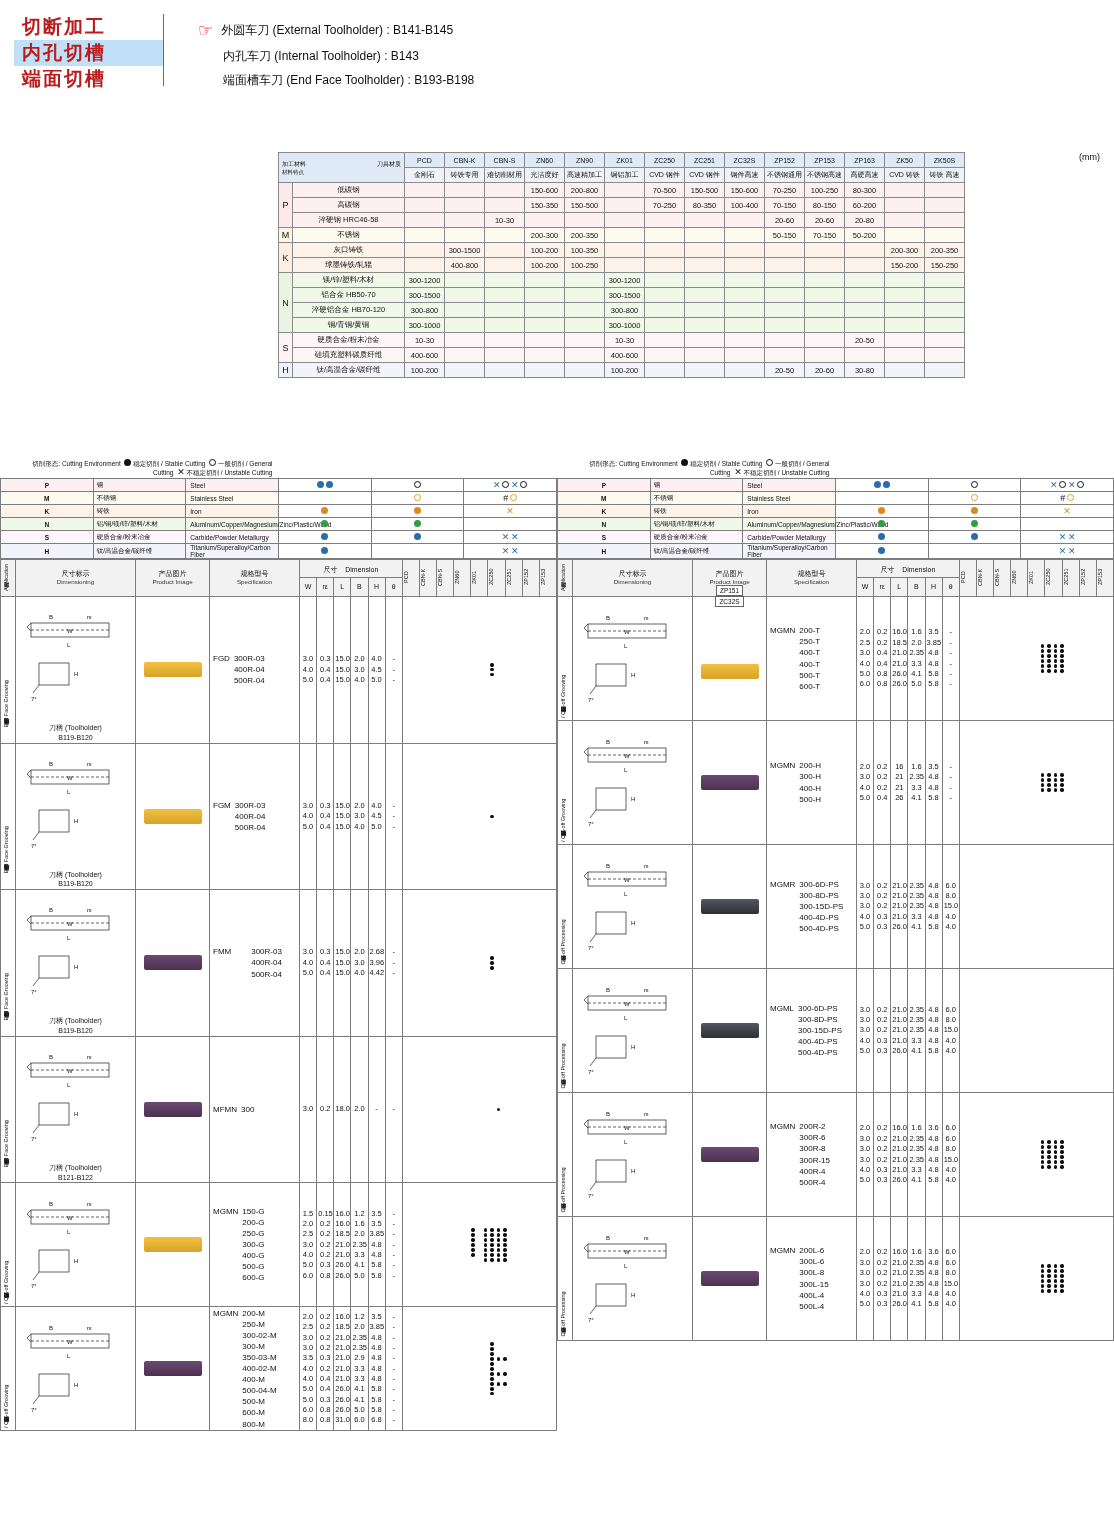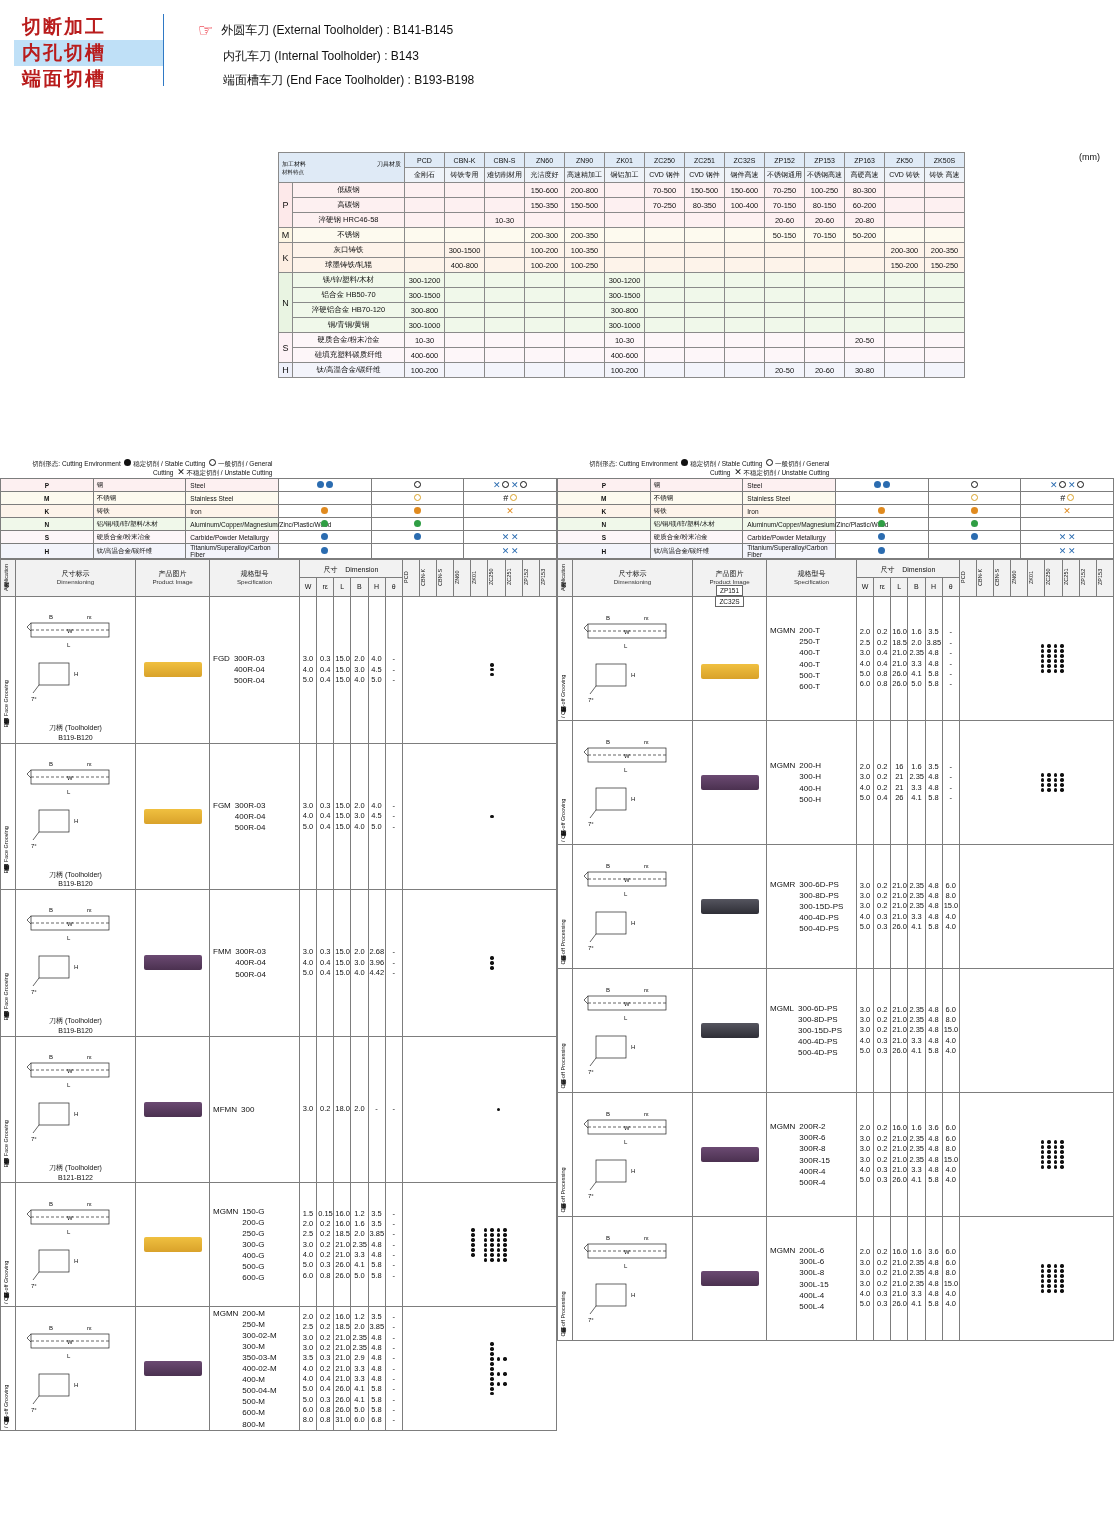--- a/index.html
+++ b/index.html
@@ -765,21 +765,21 @@
                   <text x="57" y="79" font-size="6" fill="#111">H</text>
                   <text x="14" y="104" font-size="6" fill="#111">7°</text>
                 </svg><div class="toolholder">刀柄 (Toolholder)<br>B119-B120</div></td>
               <td class="c-img">
                 <div class="insert-img">
                   <div class="chip purple"></div>
                 </div>
               </td>
               <td class="c-spec spec-cell">
                 <div style="display:flex;">
-                  <div style="margin-right:4px;">FMM</div>
+                  <div style="margin-right:20px;">FMM</div>
                   <div>
                     <div>300R-03</div>
                     <div>400R-04</div>
                     <div>500R-04</div>
                   </div>
                 </div>
               </td>
               <td class="c-w num-cell">
                 <div>3.0</div>
                 <div>4.0</div>

